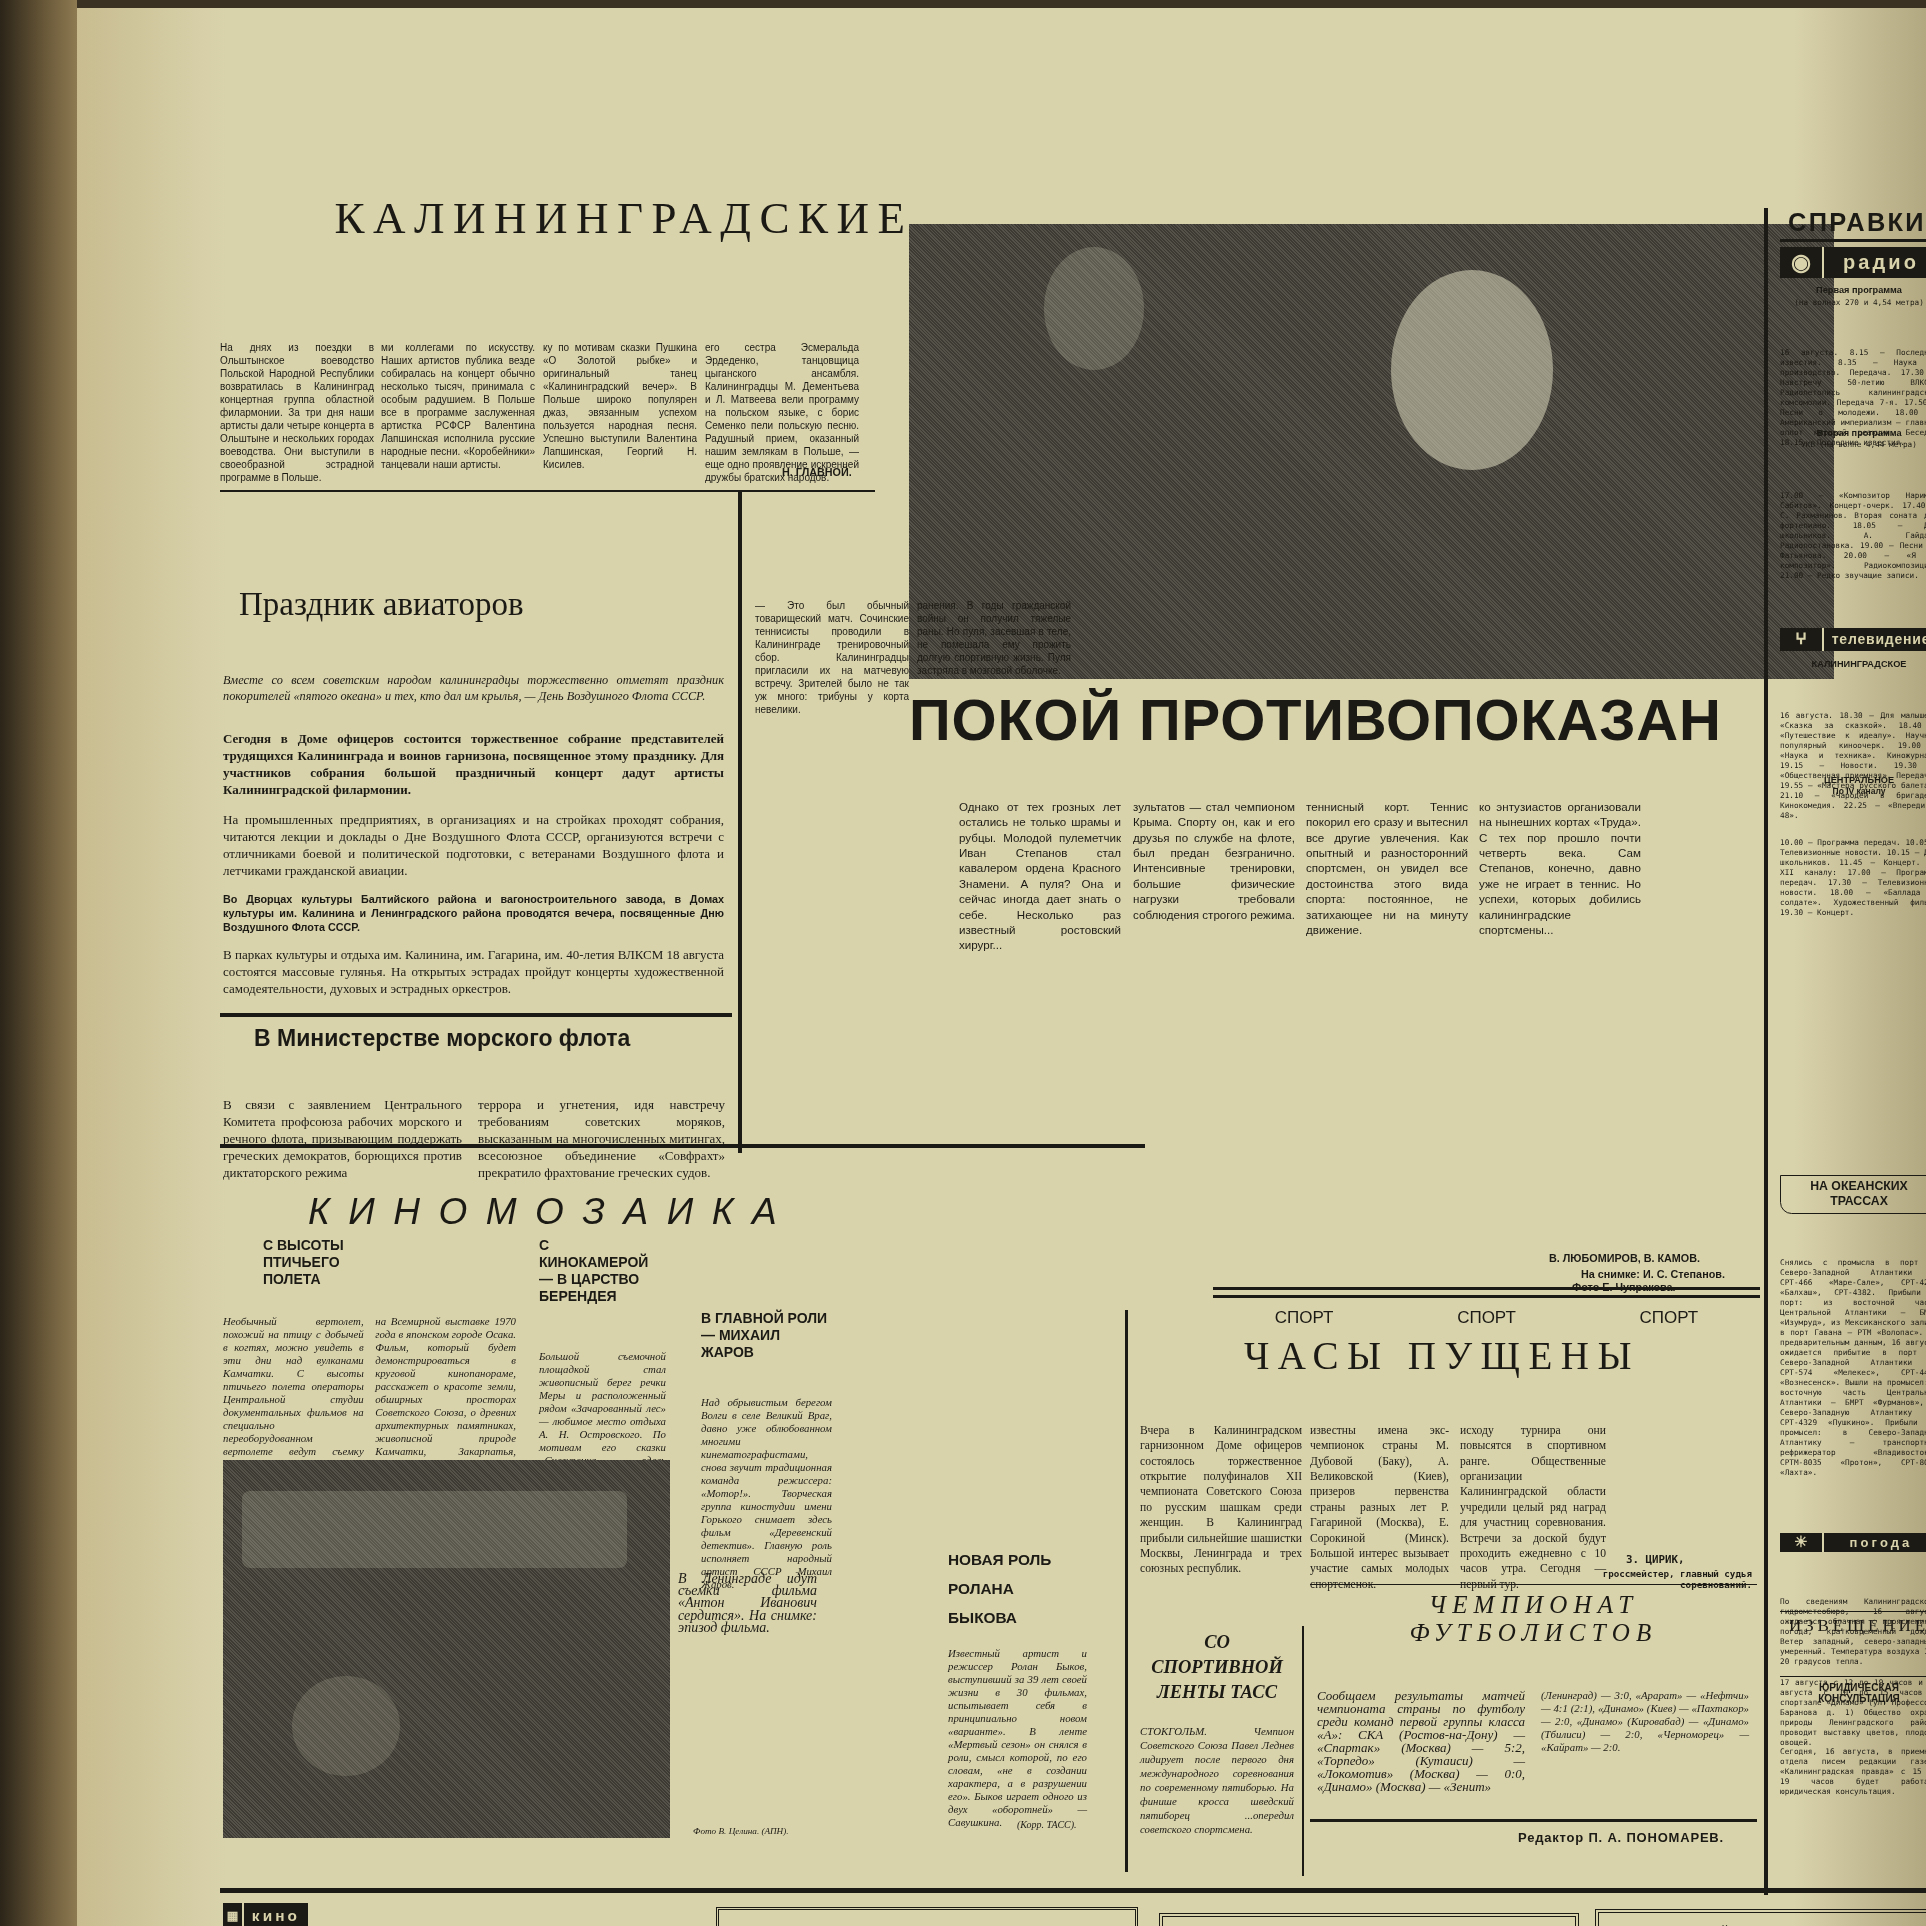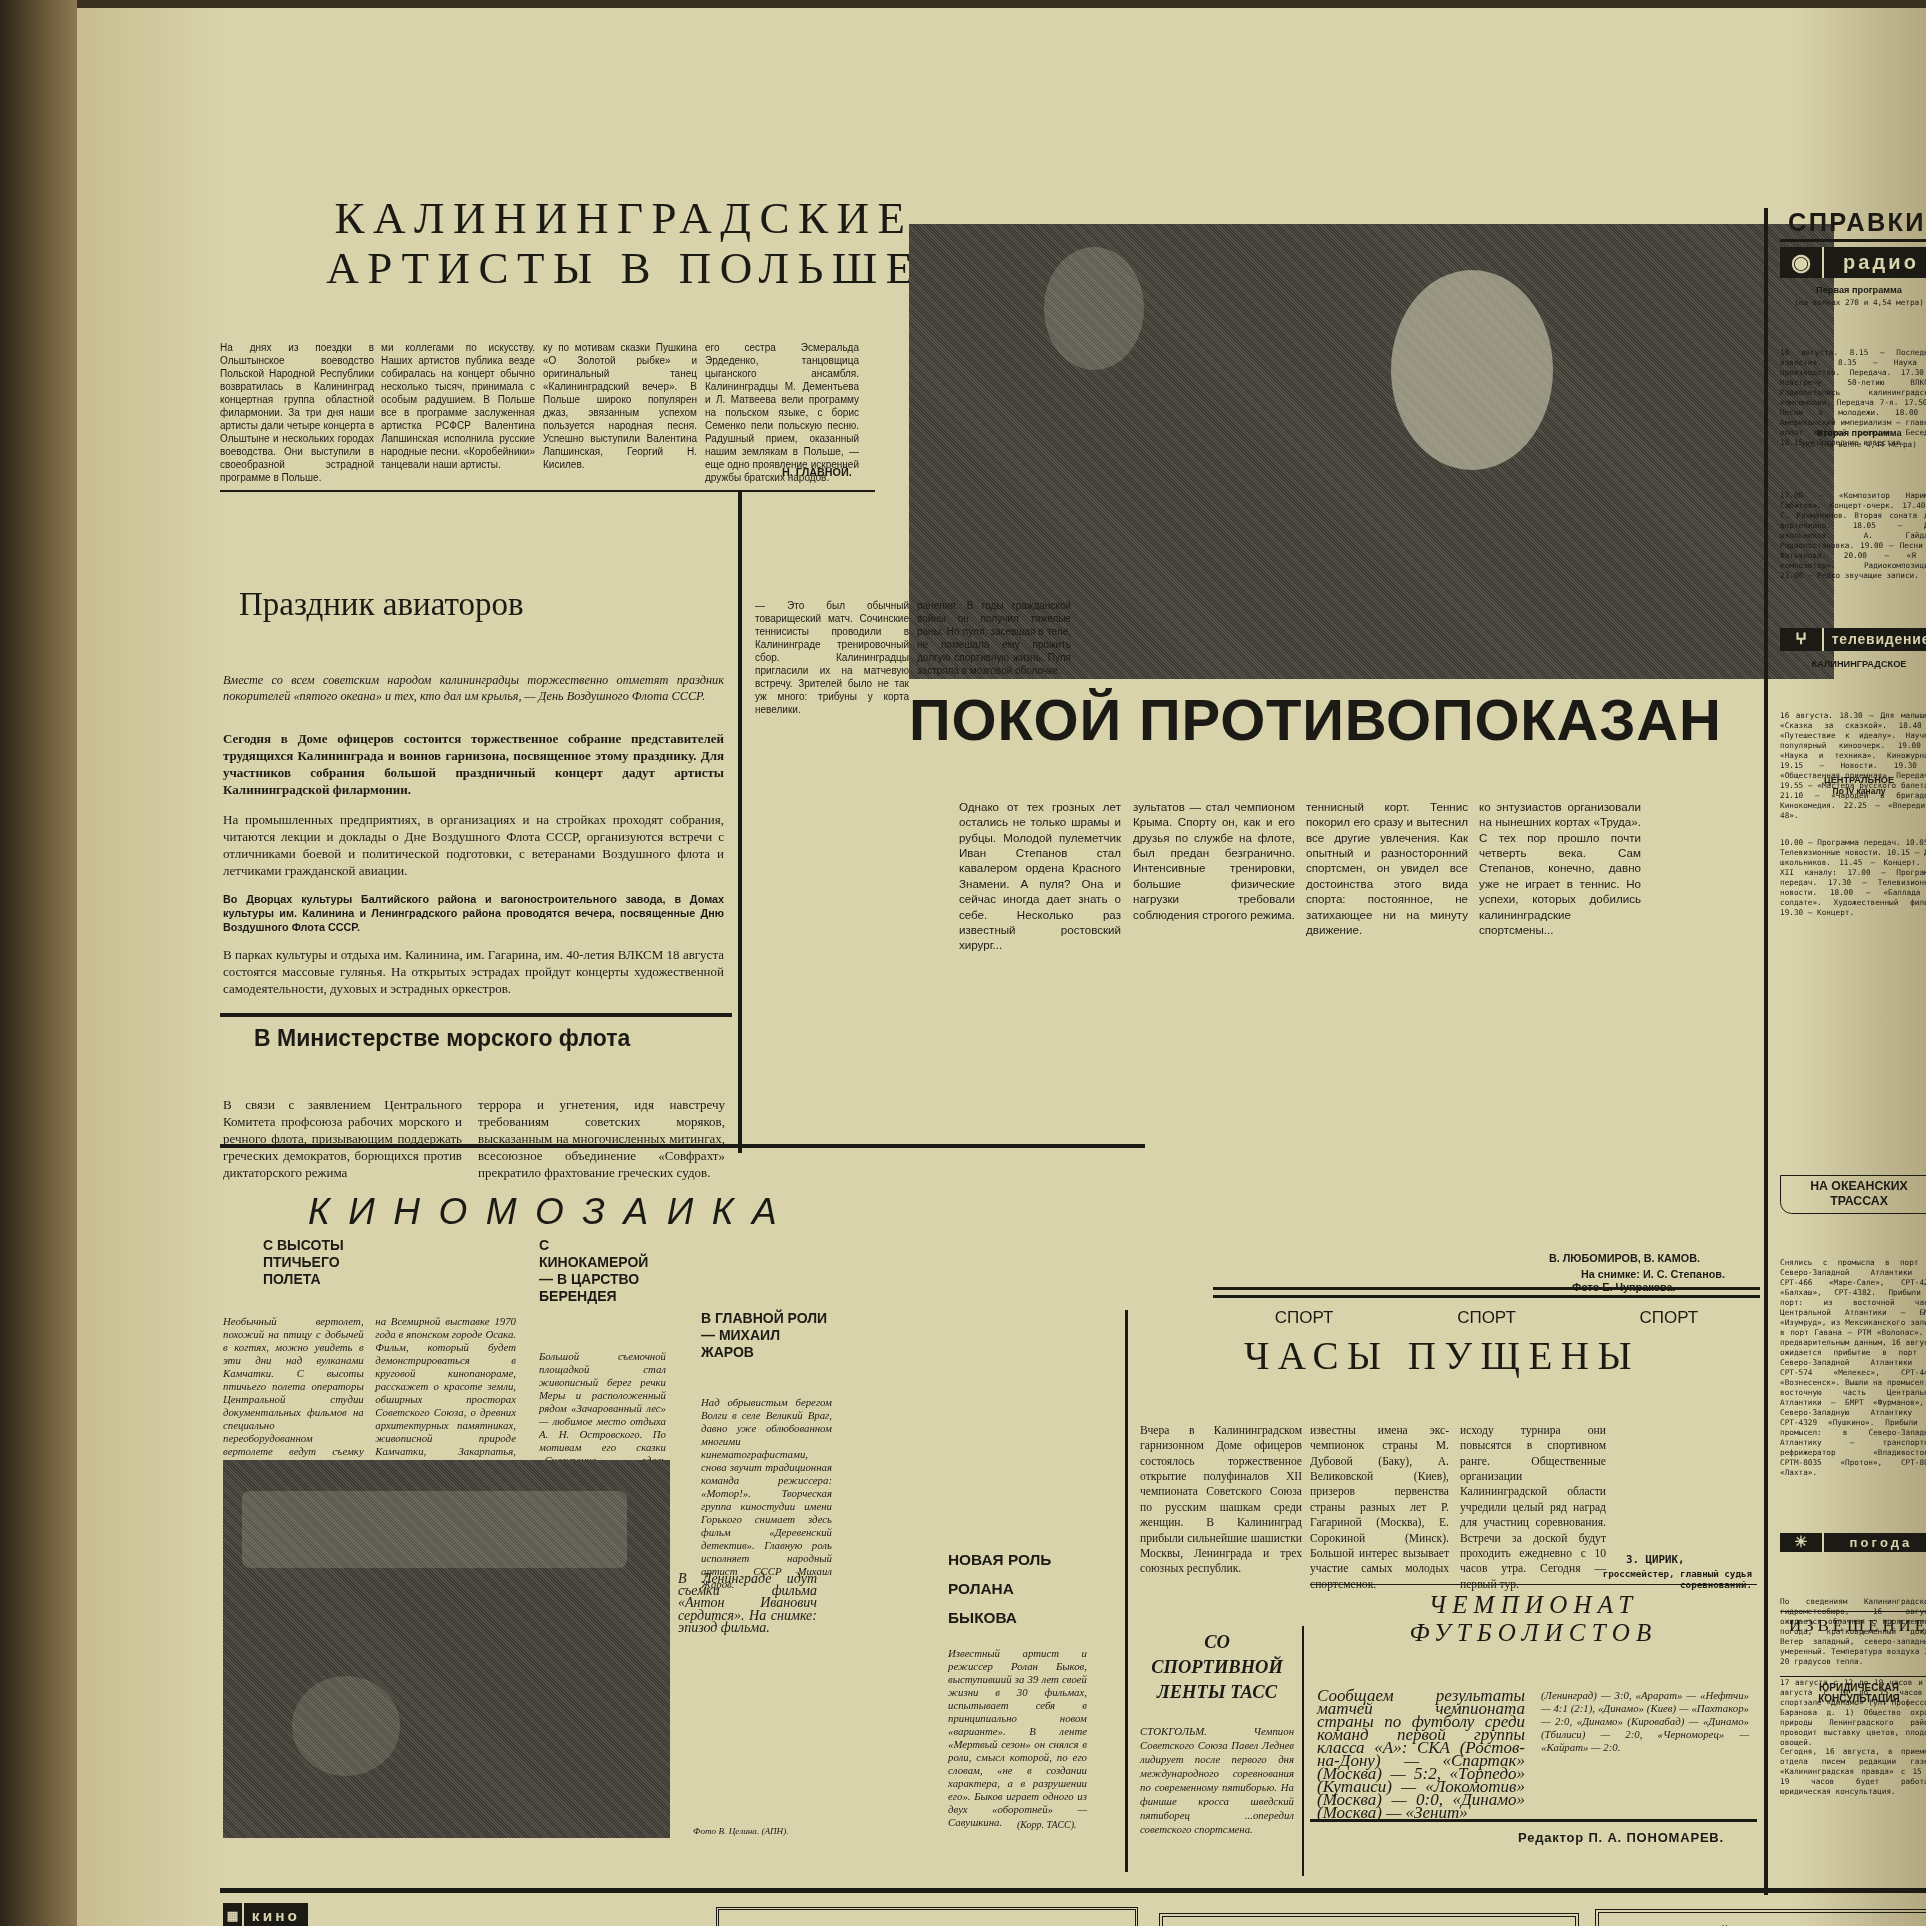--- a/index.html
+++ b/index.html
@@ -25,21 +25,20 @@
 </style>
 </head>
 <body>
 
 <div class="spine"></div>
 
 <div class="page">
 
   <div class="abs" style="left:239px;top:185px;width:616px;text-align:center;font-size:45px;line-height:50px;letter-spacing:8.5px;font-family:'Liberation Serif',serif;">
     <div>КАЛИНИНГРАДСКИЕ</div>
-    <div>АРТИСТЫ В ПОЛЬШЕ</div>
   </div>
   <div class="col sans" style="left:143px;top:293px;width:154px;font-size:10px;line-height:13px;">На днях из поездки в Ольштынское воеводство Польской Народной Республики возвратилась в Калининград концертная группа областной филармонии. За три дня наши артисты дали четыре концерта в Ольштыне и нескольких городах воеводства. Они выступили в своеобразной эстрадной программе в Польше.</div>
   <div class="col sans" style="left:304px;top:293px;width:154px;font-size:10px;line-height:13px;">ми коллегами по искусству. Наших артистов публика везде собиралась на концерт обычно несколько тысяч, принимала с особым радушием. В Польше все в программе заслуженная артистка РСФСР Валентина Лапшинская исполнила русские народные песни. «Коробейники» танцевали наши артисты.</div>
   <div class="col sans" style="left:466px;top:293px;width:154px;font-size:10px;line-height:13px;">ку по мотивам сказки Пушкина «О Золотой рыбке» и оригинальный танец «Калининградский вечер». В Польше широко популярен джаз, эвязанным успехом пользуется народная песня. Успешно выступили Валентина Лапшинская, Георгий Н. Кисилев.</div>
   <div class="col sans" style="left:628px;top:293px;width:154px;font-size:10px;line-height:13px;">его сестра Эсмеральда Эрдеденко, танцовщица цыганского ансамбля. Калининградцы М. Дементьева и Л. Матвеева вели программу на польском языке, с борис Семенко пели польскую песню. Радушный прием, оказанный нашим землякам в Польше, — еще одно проявление искренней дружбы братских народов.</div>
   <div class="abs sans b" style="left:705px;top:458px;font-size:10.8px;">Н. ГЛАВНОЙ.</div>
   <div class="rule" style="left:143px;top:482px;width:655px;height:1.9px;"></div>
 
   <div class="abs" style="left:162px;top:578px;font-size:33px;font-weight:normal;">Праздник авиаторов</div>
   <div class="col it" style="left:146px;top:624px;width:501px;font-size:12.3px;line-height:16px;">Вместе со всем советским народом калининградцы торжественно отметят праздник покорителей «пятого океана» и тех, кто дал им крылья, — День Воздушного Флота СССР.</div>
@@ -153,21 +152,21 @@
     <div>ЛЕНТЫ ТАСС</div>
   </div>
   <div class="col it" style="left:1063px;top:1676px;width:154px;font-size:10.8px;line-height:14px;">СТОКГОЛЬМ. Чемпион Советского Союза Павел Леднев лидирует после первого дня международного соревнования по современному пятиборью. На финише кросса шведский пятиборец ...опередил советского спортсмена.</div>
   <div class="rule" style="left:1225px;top:1618px;width:2.3px;height:250px;"></div>
 
   <div class="rule" style="left:1233px;top:1576px;width:447px;height:1.2px;"></div>
   <div class="abs it center" style="left:1233px;top:1583px;width:447px;font-size:25px;line-height:28px;letter-spacing:6.2px;">
     <div>ЧЕМПИОНАТ</div>
     <div>ФУТБОЛИСТОВ</div>
   </div>
-  <div class="col it" style="left:1240px;top:1641px;width:208px;font-size:17px;line-height:13px;font-family:Liberation Serif, serif;">Сообщаем результаты матчей чемпионата страны по футболу среди команд первой группы класса «А»: СКА (Ростов-на-Дону) — «Спартак» (Москва) — 5:2, «Торпедо» (Кутаиси) — «Локомотив» (Москва) — 0:0, «Динамо» (Москва) — «Зенит»</div>
+  <div class="col it" style="left:1240px;top:1641px;width:208px;font-size:13px;line-height:13px;font-family:Liberation Serif, serif;">Сообщаем результаты матчей чемпионата страны по футболу среди команд первой группы класса «А»: СКА (Ростов-на-Дону) — «Спартак» (Москва) — 5:2, «Торпедо» (Кутаиси) — «Локомотив» (Москва) — 0:0, «Динамо» (Москва) — «Зенит»</div>
   <div class="col it" style="left:1464px;top:1641px;width:208px;font-size:10.8px;line-height:13px;">(Ленинград) — 3:0, «Арарат» — «Нефтчи» — 4:1 (2:1), «Динамо» (Киев) — «Пахтакор» — 2:0, «Динамо» (Кировабад) — «Динамо» (Тбилиси) — 2:0, «Черноморец» — «Кайрат» — 2:0.</div>
   <div class="rule" style="left:1233px;top:1811px;width:447px;height:3.1px;"></div>
   <div class="abs sans b" style="left:1441px;top:1822px;font-size:13px;letter-spacing:0.8px;">Редактор П. А. ПОНОМАРЕВ.</div>
 
   <div class="rule" style="left:143px;top:1880px;width:1718px;height:5.4px;"></div>
 
   <div class="banner" style="left:146px;top:1895px;width:85px;height:27px;">
     <span class="ico" style="width:19px;font-size:12.3px;">▦</span>
     <span class="lbl" style="font-size:15.4px;">кино</span>
   </div>

